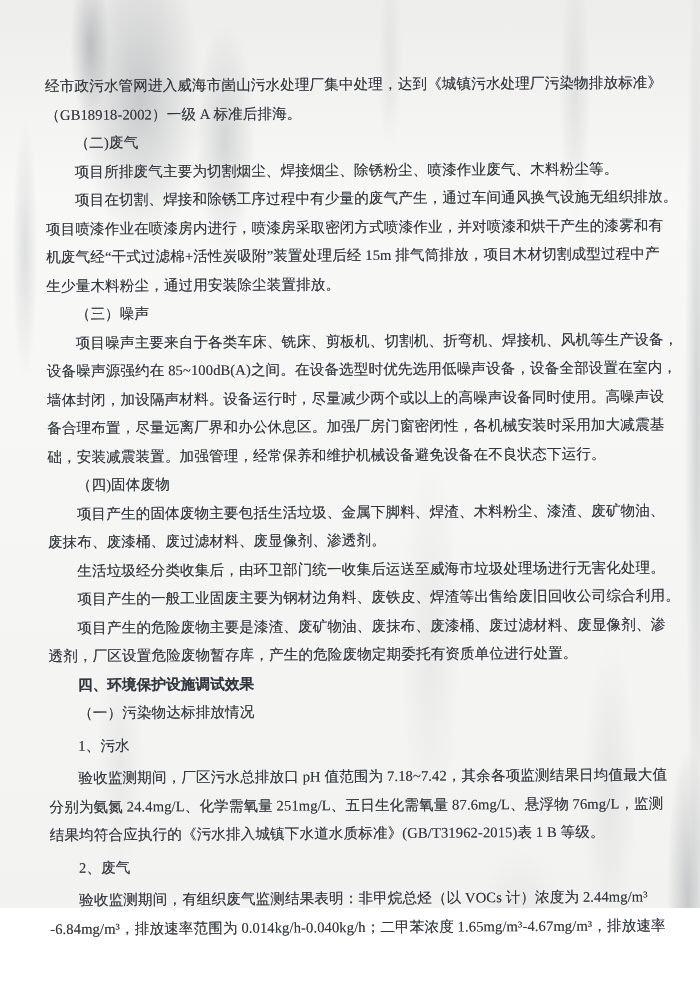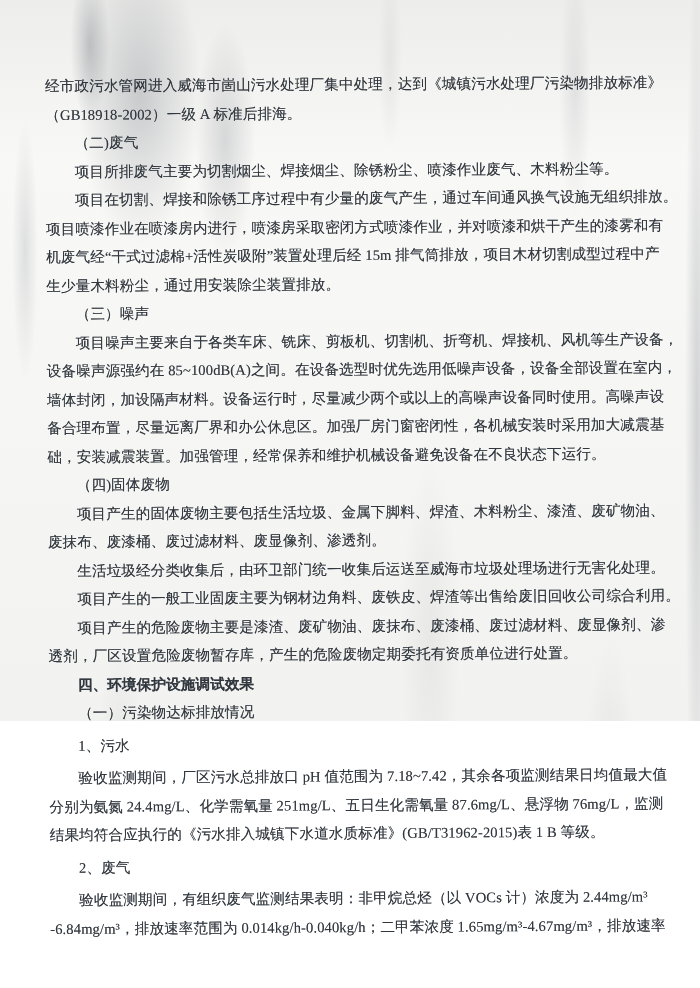--- a/index.html
+++ b/index.html
@@ -8,21 +8,21 @@
     width: 700px;
     height: 988px;
     overflow: hidden;
     font-family: "Liberation Serif", "DejaVu Serif", serif;
   }
 
   
   .paper {
     position: relative;
     width: 700px;
-    height: 721px;
+    height: 908px;
     background:
       
       radial-gradient(ellipse 95px 230px at 140px 95px, rgba(100,105,115,.30), transparent 65%),
       radial-gradient(ellipse 45px 170px at 225px 140px, rgba(110,115,125,.24), transparent 68%),
       radial-gradient(ellipse 28px 110px at 90px 45px, rgba(90,95,105,.32), transparent 70%),
       radial-gradient(ellipse 18px 180px at 25px 250px, rgba(120,125,135,.20), transparent 72%),
       
       radial-gradient(ellipse 22px 180px at 575px 90px, rgba(140,145,152,.18), transparent 72%),
       radial-gradient(ellipse 16px 120px at 390px 60px, rgba(150,154,160,.14), transparent 75%),
       

